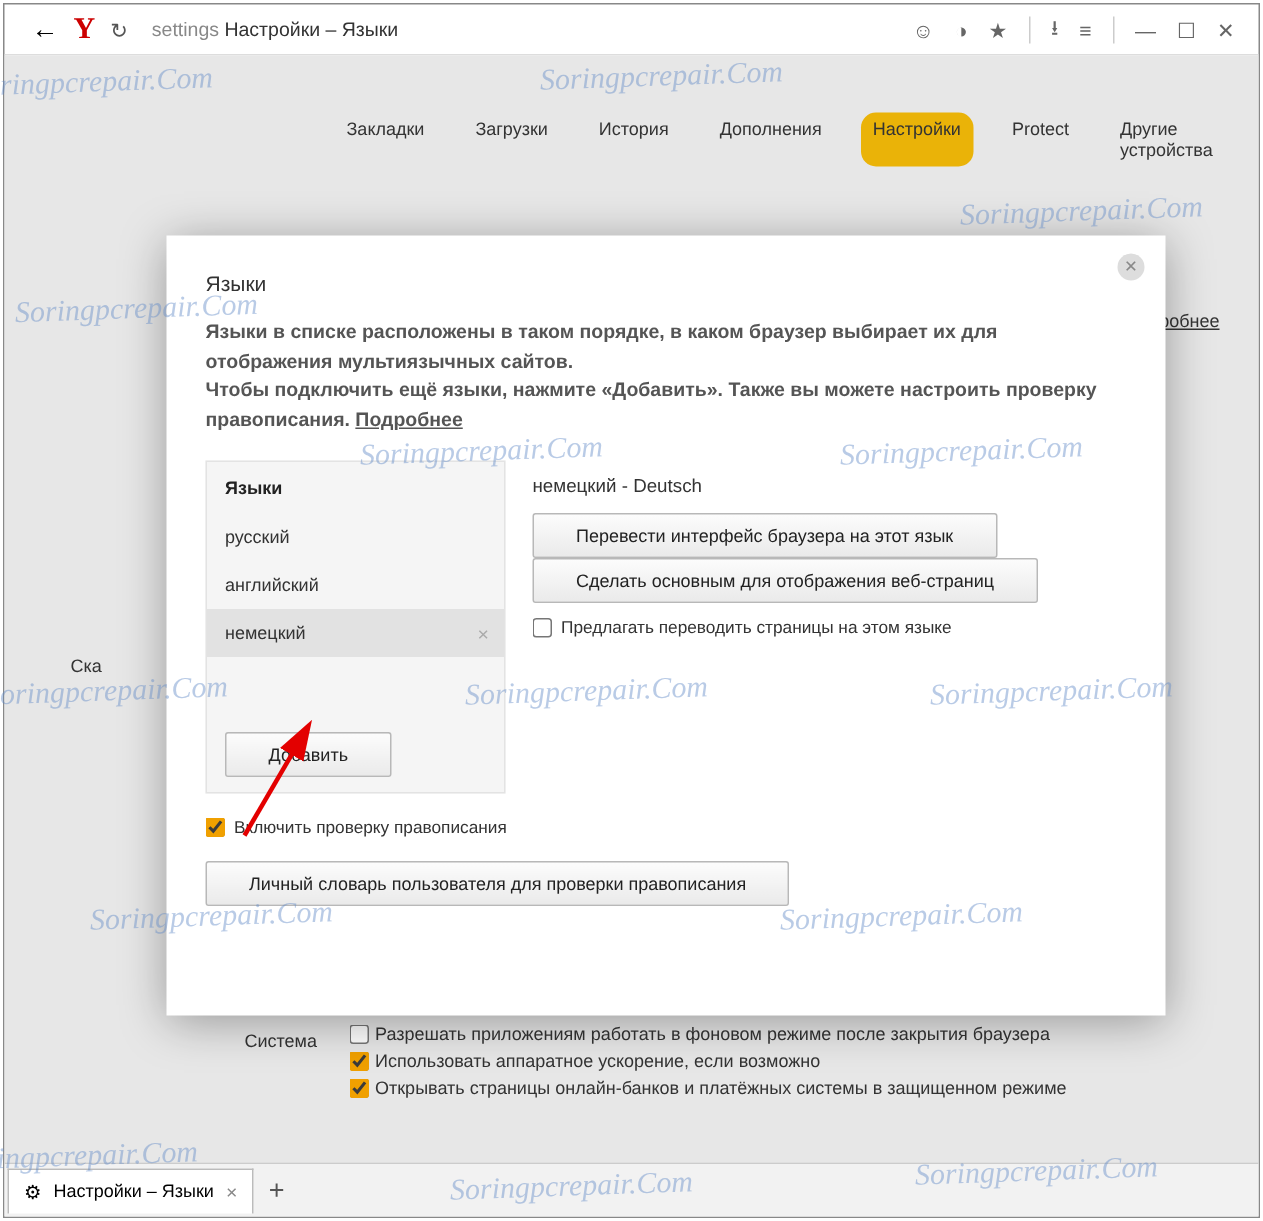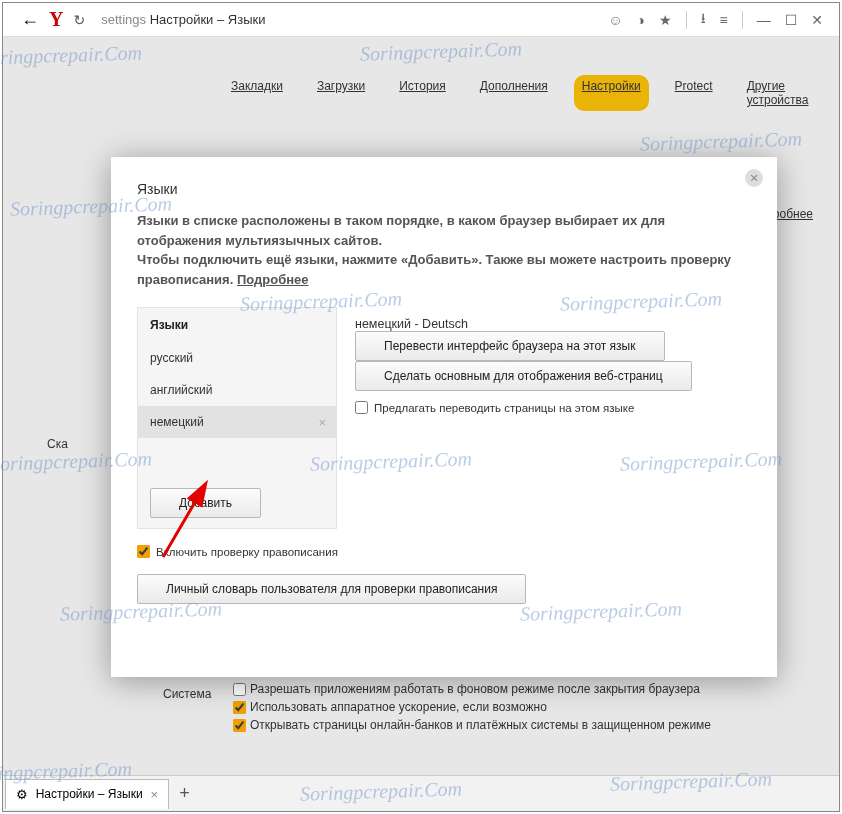--- a/index.html
+++ b/index.html
@@ -13,21 +13,21 @@
 .y-logo { font-family: Georgia, serif; font-size: 20px; color: #c00; font-weight: bold; }
 .reload { font-size: 14px; color: #555; }
 .addr { font-size: 13px; color: #333; margin-left: 6px; }
 .addr-gray { color: #888; }
 .titlebar-right { margin-left: auto; display: flex; align-items: center; gap: 14px; padding-right: 16px; }
 .tb-icon { font-size: 14px; color: #666; cursor: pointer; }
 .tb-divider { width: 1px; height: 18px; background: #ccc; }
 
 .settings-page { position: absolute; top: 34px; left: 0; right: 0; bottom: 36px; background: #e7e7e7; }
 .tabs { display: flex; gap: 18px; padding: 38px 0 0 220px; font-size: 12px; color: #333; }
-.tab { padding: 4px 8px; border-radius: 10px; cursor: pointer; text-decoration: underline; }
+.tab { padding: 4px 8px; border-radius: 10px; cursor: pointer; }
 .tab.active { background: #eab308; }
 
 .bg-settings-text { position: absolute; font-size: 12px; color: #333; }
 
 .system-checks { position: absolute; left: 230px; top: 645px; font-size: 12px; color: #333; }
 .system-checks label { display: flex; align-items: center; gap: 4px; margin-bottom: 4px; }
 .chk { width: 13px; height: 13px; }
 
 .bottom-tabbar { position: absolute; bottom: 0; left: 0; right: 0; height: 36px; background: #f2f2f2; border-top: 1px solid #ccc; display: flex; align-items: center; }
 .bottom-tab { display: flex; align-items: center; gap: 8px; border: 1px solid #bbb; border-bottom: none; background: #fff; height: 30px; padding: 0 10px; margin-left: 2px; font-size: 12px; }
@@ -45,21 +45,21 @@
 
 .lang-body { display: flex; margin-top: 18px; }
 .lang-list { width: 200px; background: #f5f5f5; border: 1px solid #e3e3e3; padding-bottom: 10px; }
 .lang-list-header { font-weight: bold; font-size: 12px; padding: 10px 12px; color: #222; }
 .lang-item { font-size: 12px; padding: 9px 12px; cursor: pointer; position: relative; color: #333; }
 .lang-item.selected { background: #e2e2e2; }
 .lang-item .item-x { position: absolute; right: 10px; top: 9px; color: #aaa; font-size: 13px; }
 .add-btn { margin: 50px 0 0 12px; }
 
 .lang-detail { flex: 1; padding: 10px 0 0 18px; }
-.lang-detail-title { font-size: 12.5px; color: #333; margin-bottom: 0; }
+.lang-detail-title { font-size: 12.5px; color: #333; margin-bottom: 11px; }
 .btn { display: inline-block; font-size: 12px; padding: 7px 28px; border: 1px solid #b8b8b8; background: linear-gradient(#fcfcfc,#eaeaea); border-radius: 2px; cursor: pointer; color: #222; }
 .chk-row { display: flex; align-items: center; gap: 6px; font-size: 11.5px; color: #333; margin: 10px 0; }
 
 .spell-section { margin-top: 16px; }
 .spell-btn { margin-top: 6px; }
 
 .done-btn { position: absolute; right: 16px; bottom: 14px; }
 .done-ring { border: 3px solid #e30000; border-radius: 8px; padding: 2px; display: inline-block; }
 
 .arrow-svg { position: absolute; left: 46px; top: 318px; pointer-events: none; }

